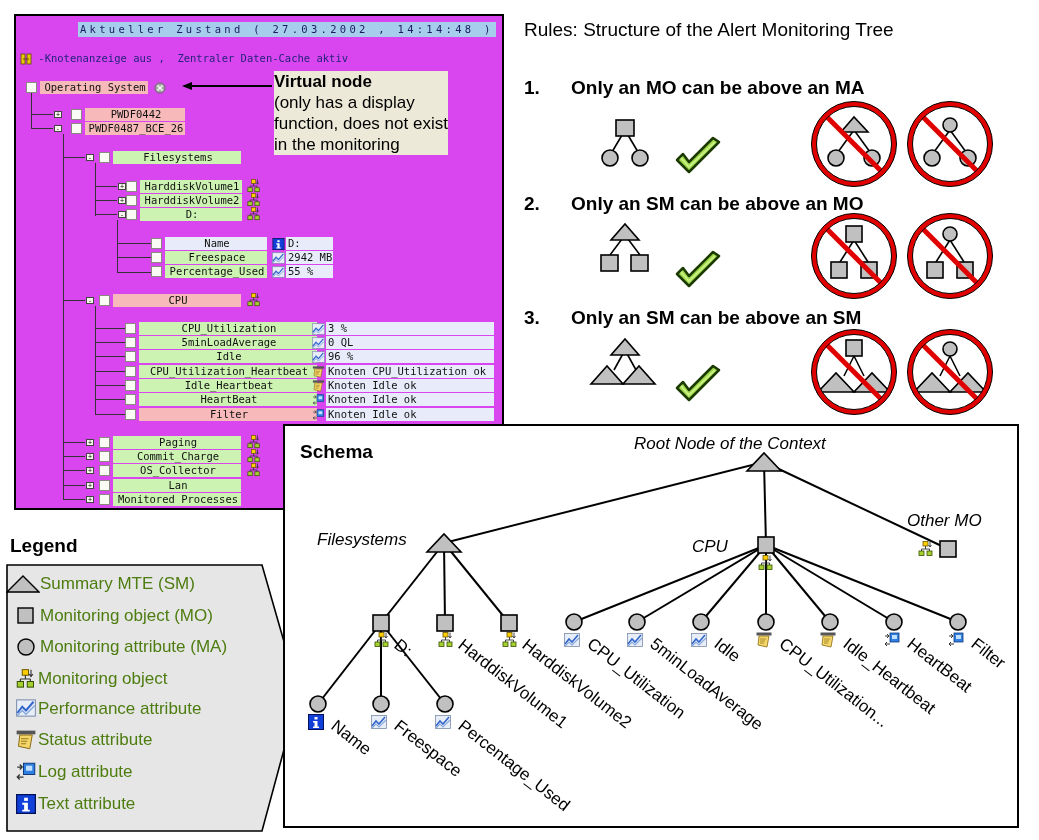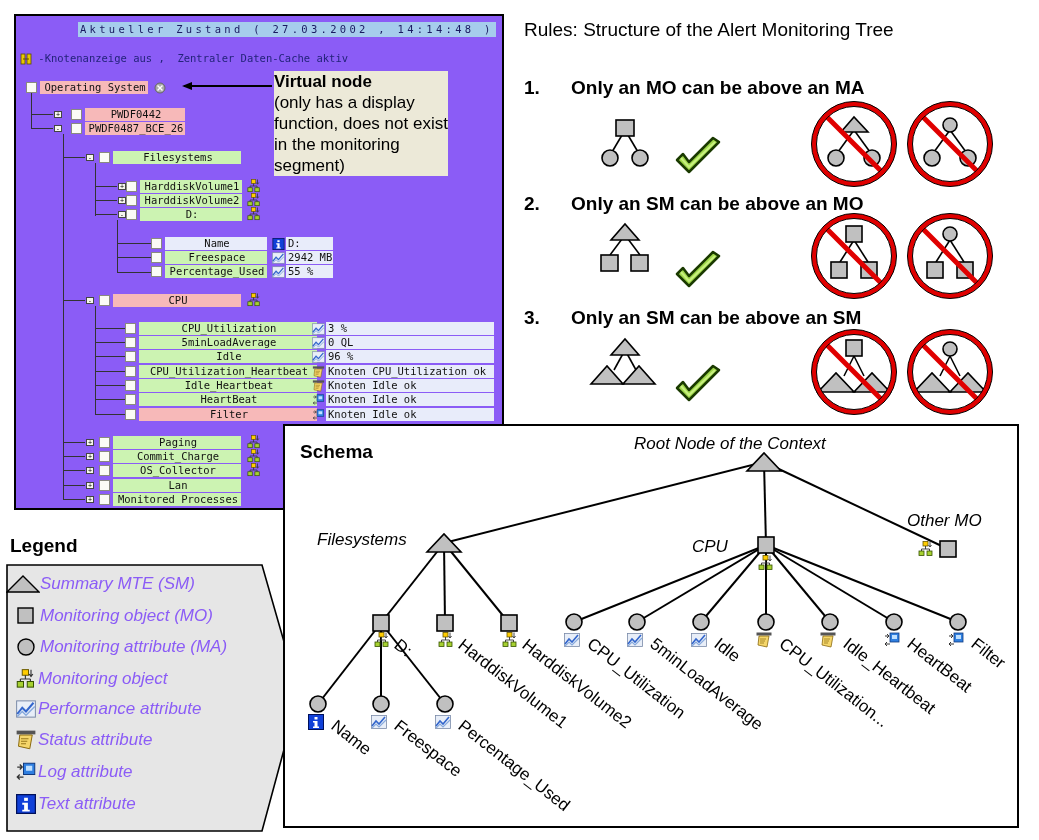--- a/index.html
+++ b/index.html
@@ -1,39 +1,39 @@
 <!DOCTYPE html>
 <html><head>
 <meta charset="utf-8">
 <style>
   html, body { margin:0; padding:0; background:#ffffff; }
   body { width:1039px; height:840px; position:relative; overflow:hidden; font-family:"Liberation Sans", sans-serif; }
   .abs { position:absolute; }
   
-  #tree-panel { left:14px; top:14px; width:490px; height:496px; background:#8b5cf6; border:2px solid #000; box-sizing:border-box; }
+  #tree-panel { left:14px; top:14px; width:490px; height:496px; background:#d946ef; border:2px solid #000; box-sizing:border-box; }
   .mono { font-family:"DejaVu Sans Mono", "Liberation Mono", monospace; font-size:10.5px; color:#111; line-height:13px; white-space:pre; }
   .hdr { background:#a6cdec; color:#1a1a60; letter-spacing:3.3px; }
   .hdr2 { color:#23237a; }
   .row { position:absolute; height:13px; display:flex; align-items:center; }
   .cb { width:11px; height:11px; background:#fbfbf6; border:1px solid #8a8a80; box-sizing:border-box; margin-right:3px; flex:none; }
   .lbl { height:13px; padding-left:2px;text-align:center; }
   .red { background:#f7b9b9; }
   .green { background:#ccf3b2; }
   .blue { background:#e8ecfa; }
   .tw { position:absolute; width:8px; height:7px; border:1px solid #444; background:#f5f5ec; box-sizing:border-box; font-size:7px; line-height:5px; text-align:center; color:#000; }
   .line { position:absolute; background:#333; }
   .val { position:absolute; height:13px; display:flex; align-items:center; }
   .vtxt { height:13px; padding-left:2px; background:#e8ecfa; }
   .ico { width:13px; height:12px; flex:none; margin-right:1px; }
   .side-note { font-size:17px; color:#000; line-height:21px; }
   .rules-title { font-size:19px; font-weight:normal; }
   .rule { font-size:19px; font-weight:bold; }
   #schema-box { left:283px; top:424px; width:736px; height:404px; border:2px solid #000; box-sizing:border-box; background:#fff; }
   .schema-text { font-size:17px; color:#000; white-space:nowrap;font-style:italic; }
-  .legend-item { position:absolute; left:16px; font-size:17px; color:#8b5cf6; white-space:nowrap; display:flex; align-items:center;font-style:italic; }
+  .legend-item { position:absolute; left:16px; font-size:17px; color:#4d7c0f; white-space:nowrap; display:flex; align-items:flex-start; }
 </style>
 </head>
 <body>
 
 <svg width="0" height="0" style="position:absolute">
   <defs>
     <symbol id="i-mo" viewBox="0 0 16 16">
       <rect x="5" y="0.5" width="5" height="4.5" fill="#ffcc00" stroke="#6a5a00" stroke-width="0.8"></rect>
       <path d="M12 0.5 v5 M10.5 4 l1.5 2 l1.5 -2" stroke="#333" stroke-width="0.9" fill="none"></path>
       <path d="M7.5 5 v3 M3.5 8 h8 M3.5 8 v2 M11.5 8 v2" stroke="#333" stroke-width="0.9" fill="none"></path>
@@ -253,21 +253,20 @@
 
 <svg class="abs" style="left:180px;top:78px" width="95" height="16">
   <path d="M4 8 L92 8" stroke="#000" stroke-width="2"></path>
   <path d="M2 8 L12 4 L12 12 Z" fill="#000"></path>
 </svg>
 <div class="abs side-note" style="left:274px;top:71px;background:#ece9d8;">
   <div style="font-weight:bold">Virtual node</div>
   <div>(only has a display</div>
   <div>function, does not exist</div>
   <div>in the monitoring</div>
-  <div>segment)</div>
 </div>
 
 <div class="abs rules-title" style="left:524px;top:19px">Rules: Structure of the Alert Monitoring Tree</div>
 
 <div class="abs rule" style="left:524px;top:77px">
   <span>1.</span>
   <span style="position:absolute;left:47px;white-space:nowrap">Only an MO can be above an MA</span>
 </div>
 <div class="abs rule" style="left:524px;top:193px">
   <span>2.</span>

